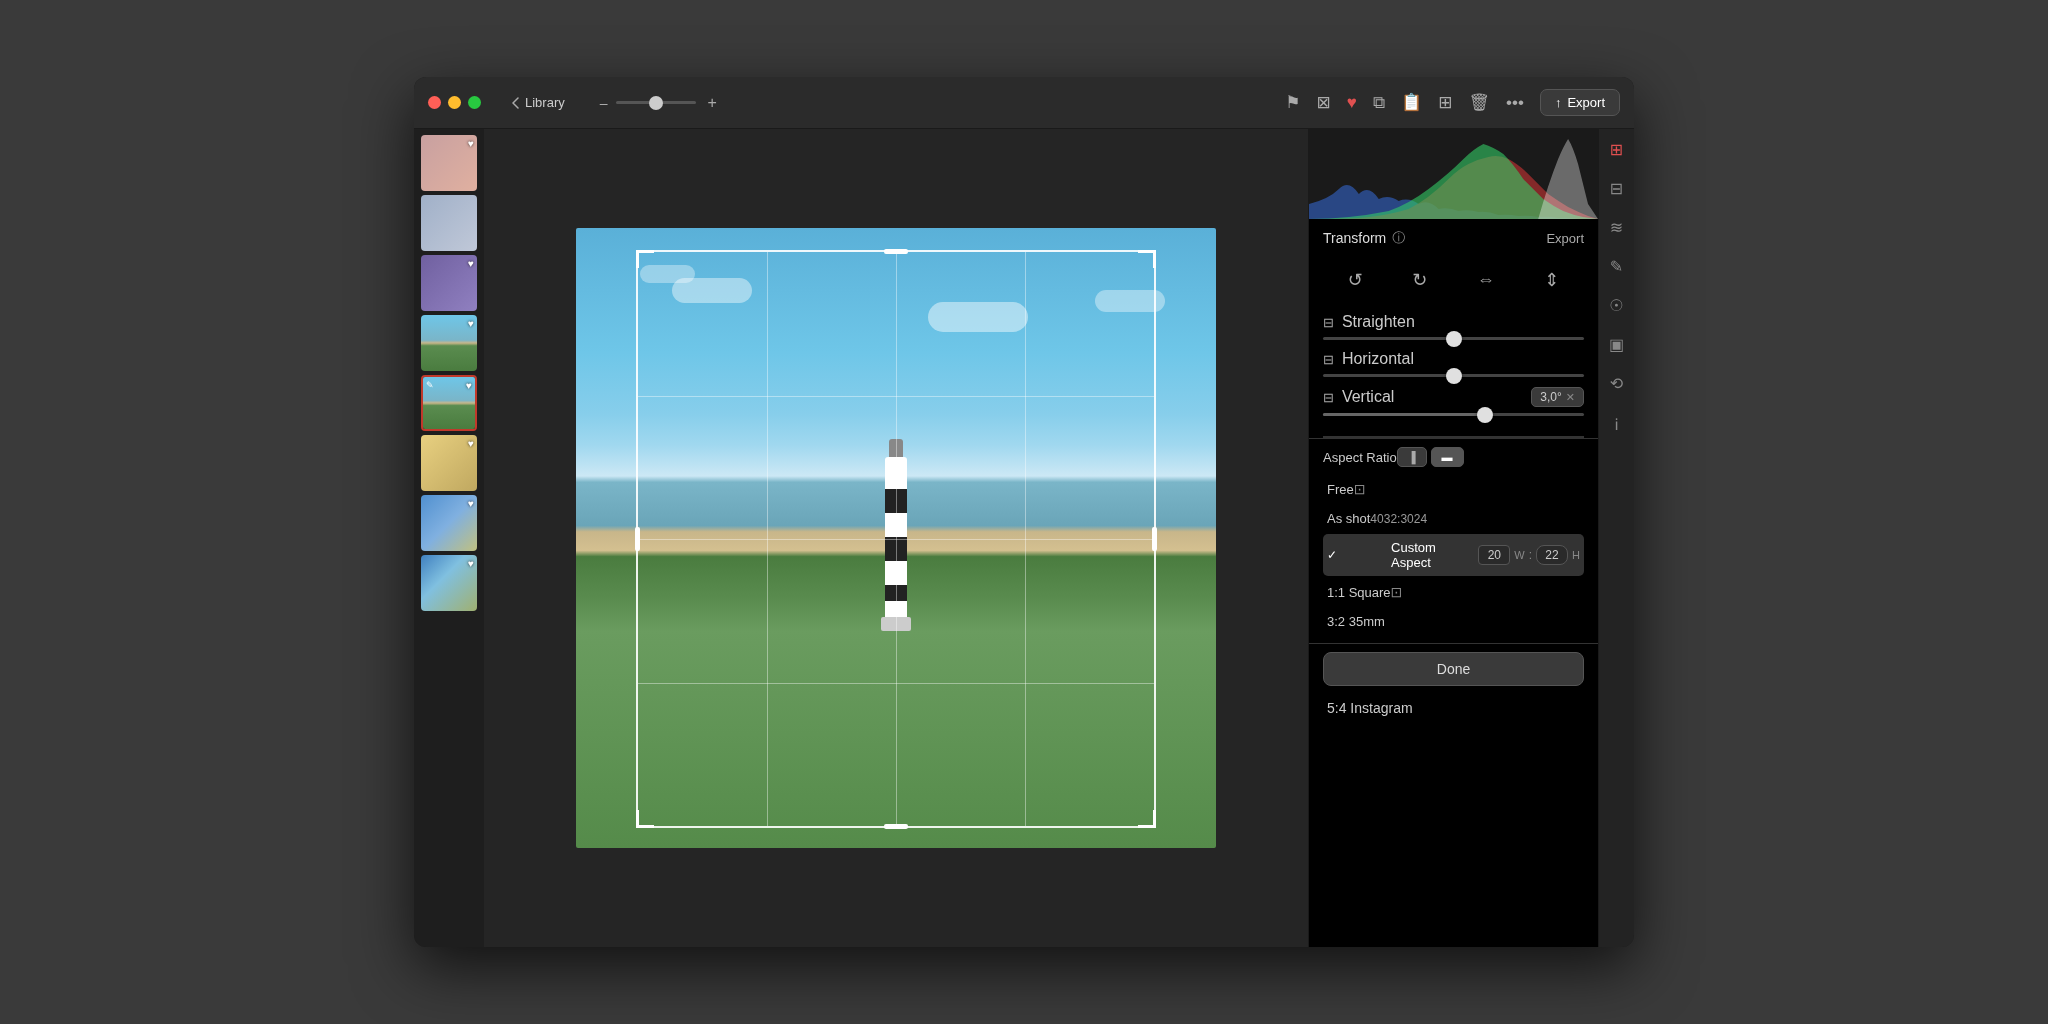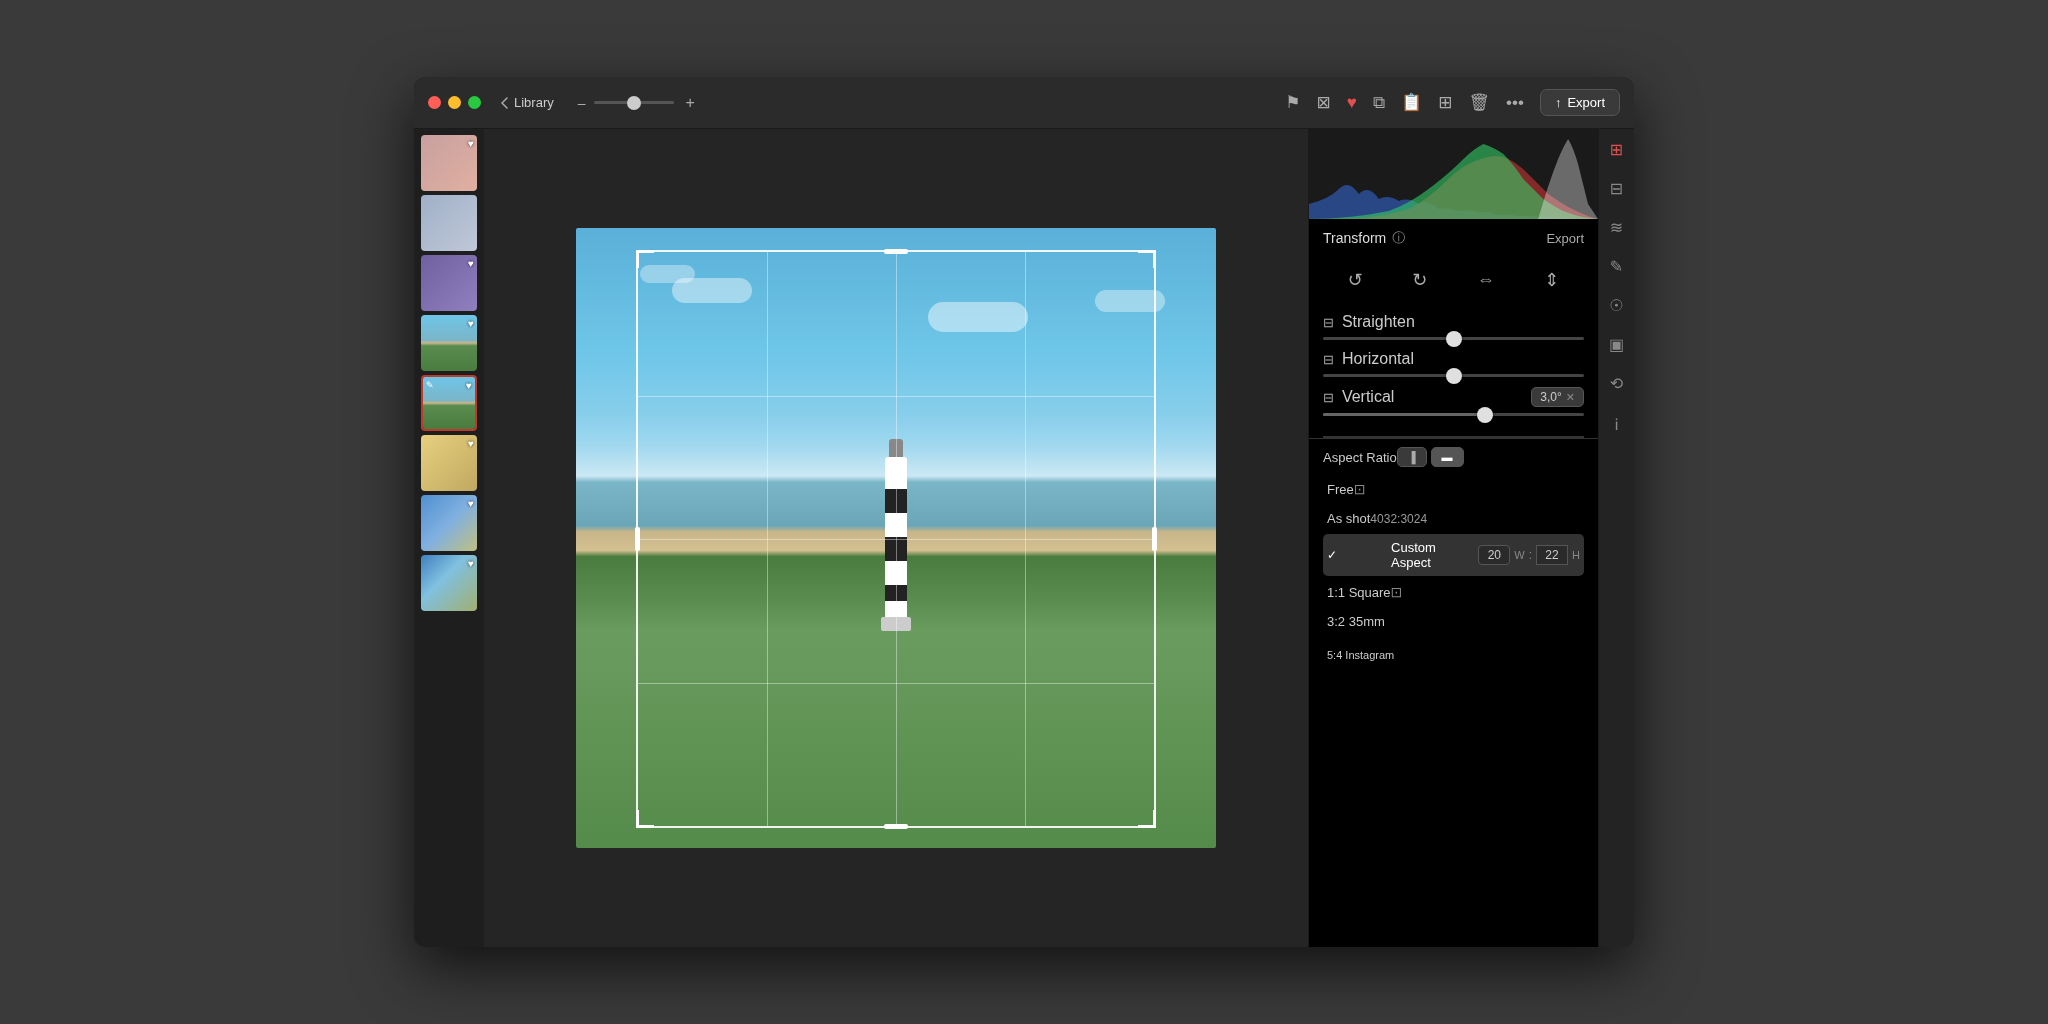--- a/index.html
+++ b/index.html
@@ -22,21 +22,21 @@
       flex-direction: column;
       overflow: hidden;
     }
     
     .title-bar {
       background: #2b2b2b;
       height: 52px;
       display: flex;
       align-items: center;
       padding: 0 14px;
-      gap: 10px;
+      gap: 21px;
       flex-shrink: 0;
       border-bottom: 1px solid #1a1a1a;
     }
     .traffic-lights {
       display: flex;
       gap: 7px;
       align-items: center;
     }
     .traffic-light {
       width: 13px;
@@ -532,21 +532,21 @@
       color: #ddd;
       font-size: 14px;
       padding: 8px;
       cursor: pointer;
       font-weight: 500;
     }
     
     .aspect-item-54 {
       padding: 6px 18px;
       color: #ccc;
-      font-size: 11px;
+      font-size: 14px;
     }
     
     .side-icons {
       width: 36px;
       background: #232323;
       display: flex;
       flex-direction: column;
       align-items: center;
       padding: 8px 0;
       gap: 14px;
@@ -782,36 +782,39 @@
             <span class="aspect-item-value">4032:3024</span>
           </div>
 
           <div class="aspect-item selected" style="background:#333;">
             <span class="check-mark">✓</span>
             <span class="aspect-item-label">Custom Aspect</span>
             <div class="custom-aspect-row">
               <input class="custom-input" value="20" type="text" style="background: rgb(42, 42, 42); border: 1px solid rgb(85, 85, 85); border-radius: 4px; color: rgb(204, 204, 204); font-size: 12px; width: 32px; padding: 2px 4px; text-align: center;">
               <span class="custom-dim-label">W</span>
               <span class="colon">:</span>
-              <input class="custom-input" value="22" type="text" style="background: rgb(42, 42, 42); border: 1px solid rgb(85, 85, 85); border-radius: 0; color: rgb(204, 204, 204); font-size: 12px; width: 32px; padding: 2px 4px; text-align: center;">
+              <input class="custom-input" value="22" type="text" style="background: rgb(42, 42, 42); border: 1px solid rgb(85, 85, 85); border-radius: 8px; color: rgb(204, 204, 204); font-size: 12px; width: 32px; padding: 2px 4px; text-align: center;">
               <span class="custom-dim-label">H</span>
             </div>
           </div>
 
           <div class="aspect-item">
             <span class="aspect-item-label">1:1 Square</span>
             <span class="aspect-item-icon">⊡</span>
           </div>
 
           <div class="aspect-item">
             <span class="aspect-item-label">3:2 35mm</span>
           </div>
         </div>
       </div>
 
+      <div class="done-btn-area">
+        <button class="done-btn">Done</button>
+      </div>
 
       <div class="aspect-item-54">
         <span>5:4 Instagram</span>
       </div>
 
     </div>
 
     <div class="side-icons">
       <span class="side-icon active">⊞</span>
       <span class="side-icon">⊟</span>

